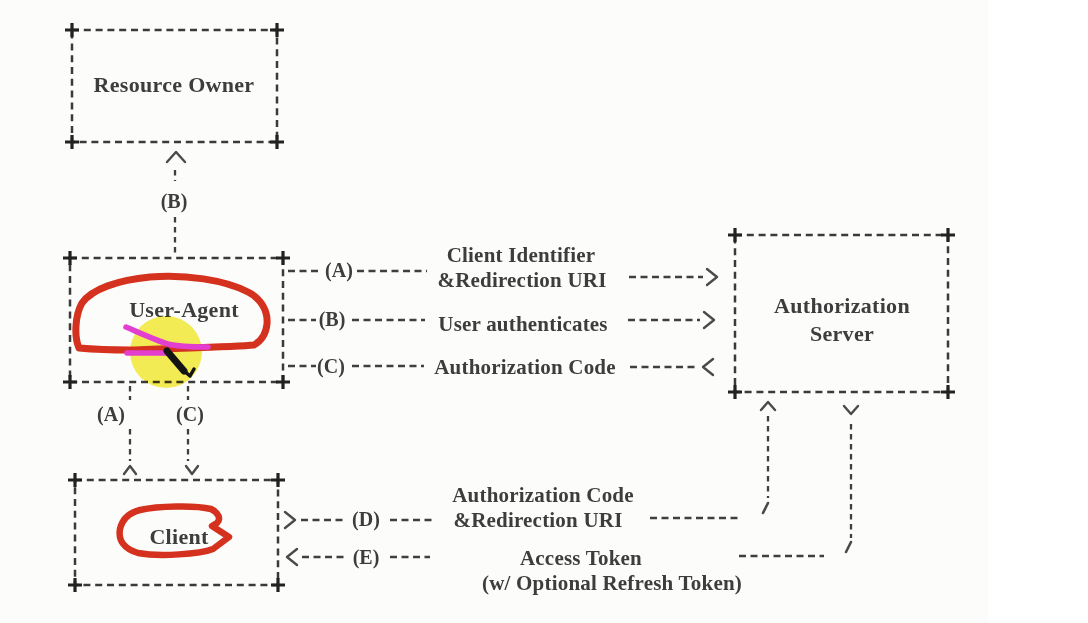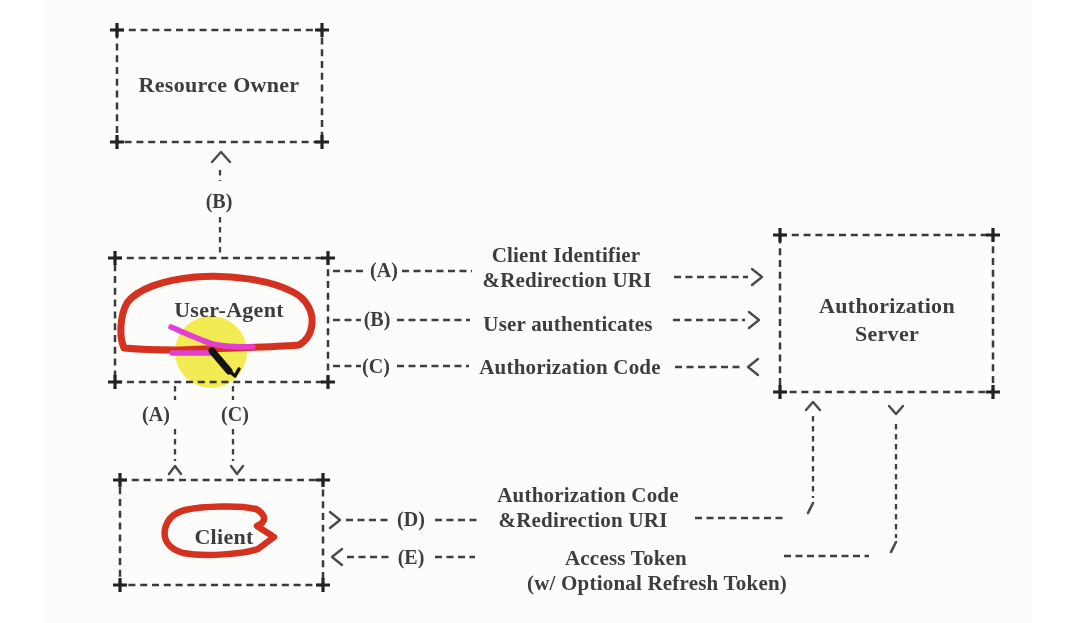--- a/index.html
+++ b/index.html
@@ -1,16 +1,16 @@
 <!DOCTYPE html>
 <html><head>
 <meta charset="utf-8">
 <style>
   html,body{margin:0;padding:0;background:#ffffff;}
-  .stage{position:relative;width:1028px;height:623px;background:#ffffff;overflow:hidden;padding-left:45px;}
+  .stage{position:relative;width:1028px;height:623px;background:#ffffff;overflow:hidden;}
   svg{display:block;}
   text{font-family:"Liberation Serif","DejaVu Serif",serif;font-weight:bold;fill:#3d3d3d;}
   .t22{font-size:22px;letter-spacing:.3px;}
   .t21{font-size:21px;letter-spacing:.2px;}
   .t20{font-size:20px;}
   .mid{text-anchor:middle;}
   .dash{stroke:#3f3f3f;stroke-width:2.3;stroke-dasharray:7 4.5;fill:none;}
   .vdash{stroke:#3f3f3f;stroke-width:2.3;stroke-dasharray:5.5 4.5;fill:none;}
   .boxborder{fill:none;stroke:#3a3a3a;stroke-width:2.5;stroke-dasharray:7 4.8;}
   .plus{stroke:#222222;stroke-width:3.2;fill:none;}

